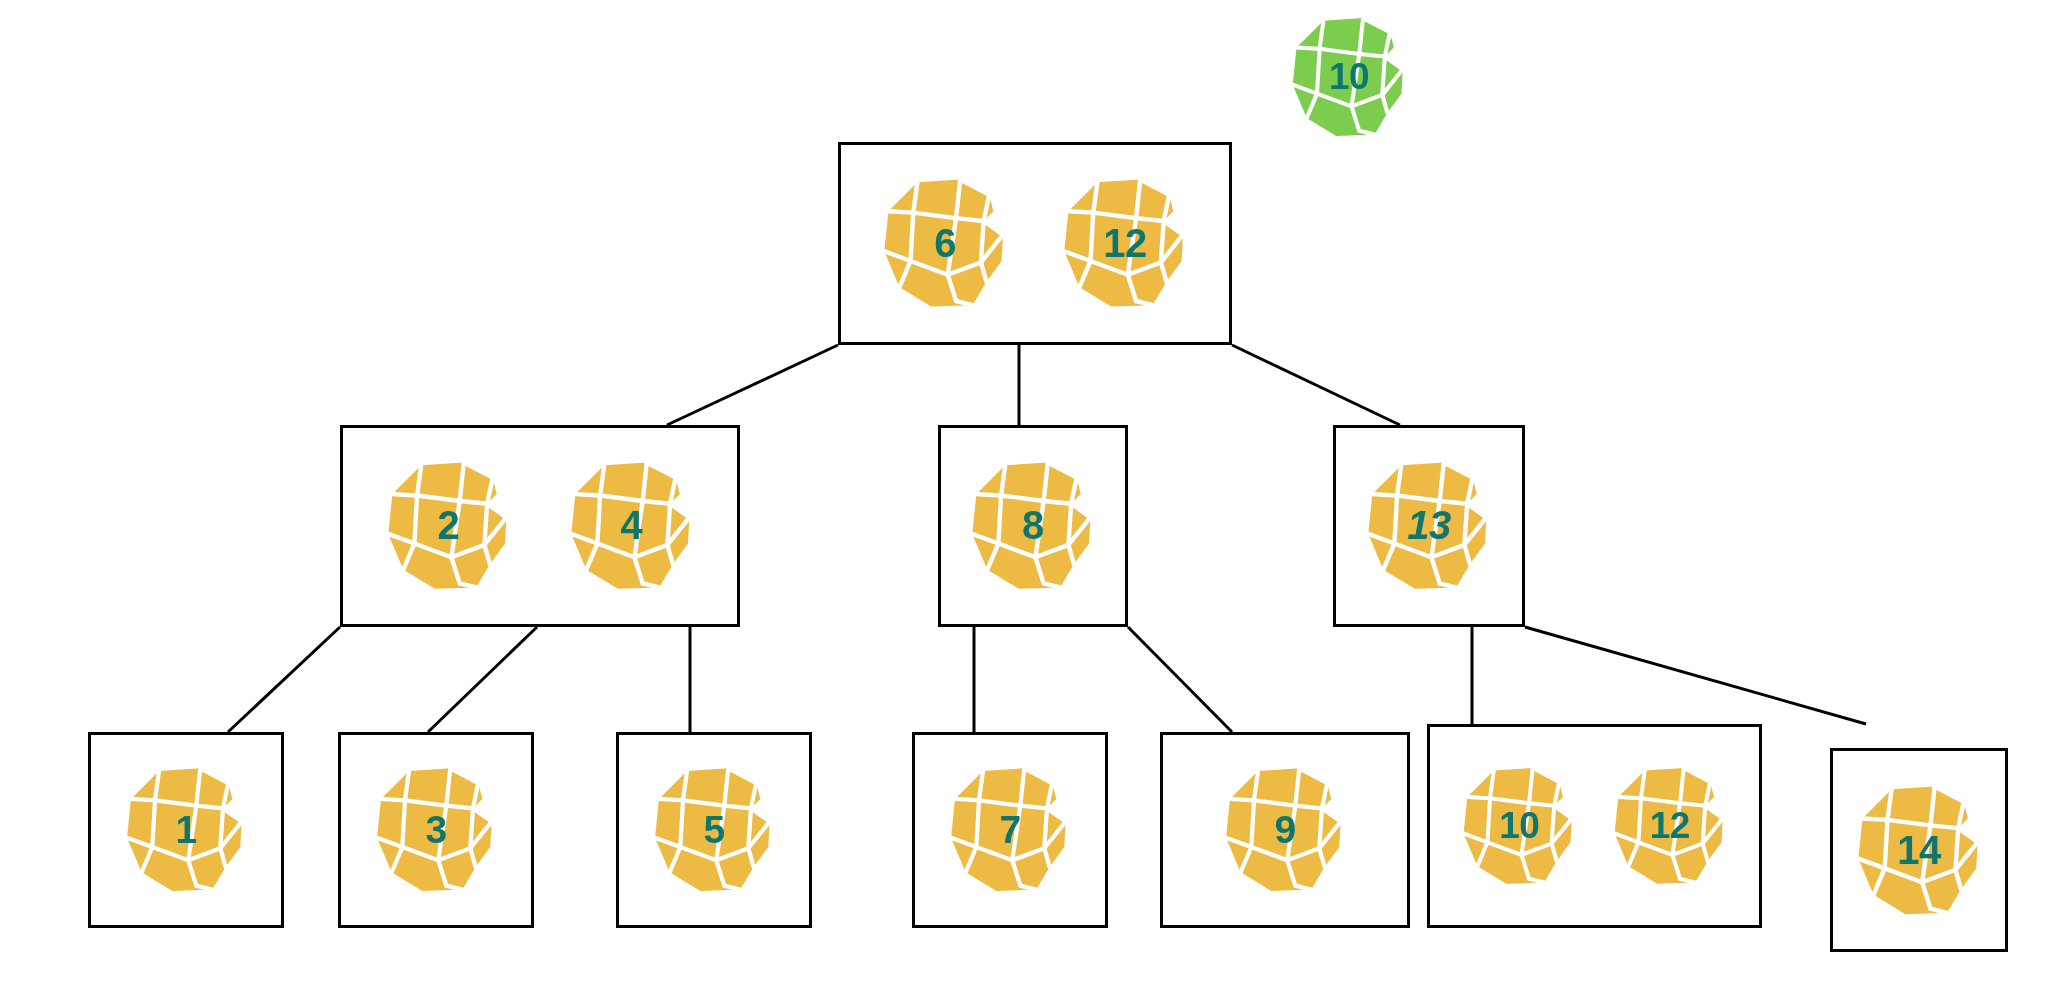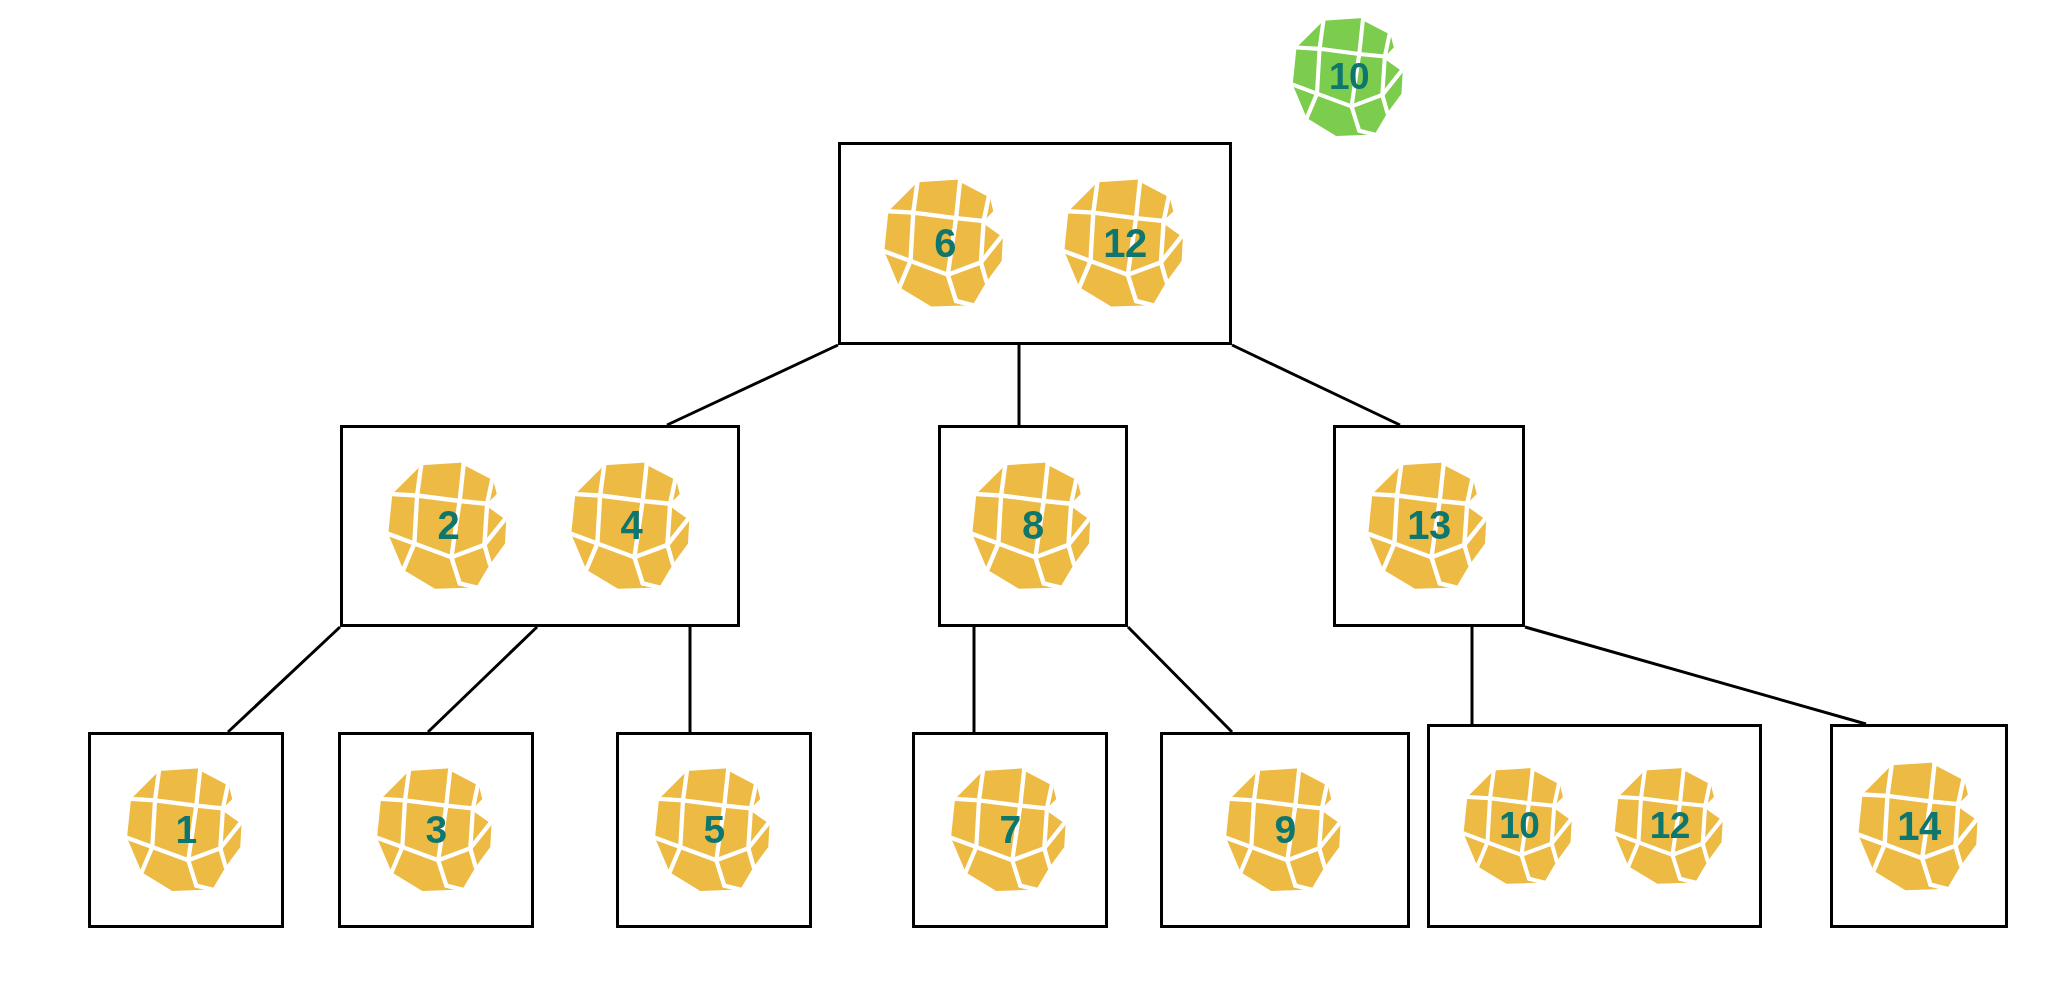--- a/index.html
+++ b/index.html
@@ -134,21 +134,21 @@
           <path d="M 58,32 L 78,34 L 82,15 L 61,4" fill="none" stroke="#ffffff" stroke-width="3.2" stroke-linejoin="round" stroke-linecap="round"></path>
           <path d="M 27,28 L 25,63 L 6,56" fill="none" stroke="#ffffff" stroke-width="3.2" stroke-linejoin="round" stroke-linecap="round"></path>
           <path d="M 25,63 L 52,73 L 58,32" fill="none" stroke="#ffffff" stroke-width="3.2" stroke-linejoin="round" stroke-linecap="round"></path>
           <path d="M 52,73 L 76,64 L 78,34" fill="none" stroke="#ffffff" stroke-width="3.2" stroke-linejoin="round" stroke-linecap="round"></path>
           <path d="M 76,64 L 92,44 L 78,34" fill="none" stroke="#ffffff" stroke-width="3.2" stroke-linejoin="round" stroke-linecap="round"></path>
           <path d="M 25,63 L 17,82" fill="none" stroke="#ffffff" stroke-width="3.2" stroke-linejoin="round" stroke-linecap="round"></path>
           <path d="M 52,73 L 58,92" fill="none" stroke="#ffffff" stroke-width="3.2" stroke-linejoin="round" stroke-linecap="round"></path>
           <path d="M 76,64 L 80,78" fill="none" stroke="#ffffff" stroke-width="3.2" stroke-linejoin="round" stroke-linecap="round"></path>
           <path d="M 58,92 L 70,95" fill="none" stroke="#ffffff" stroke-width="3.2" stroke-linejoin="round" stroke-linecap="round"></path>
         </svg>
-        <span class="lbl" style="font-size: 40px;">13</span>
+        <span class="lbl" style="font-size: 40px; font-style: italic;">13</span>
       </span>
     </div>
     <div class="node-box" style="left: 88px; top: 732px; width: 196px; height: 196px; padding: 0px;">
       <span class="key" style="width: 133.28px; height: 133.28px;">
         <svg viewBox="0 0 100 100" width="133.28" height="133.28">
           <path d="M 30,6 L 61,4 L 82,15 L 85,27 L 78,34 L 92,44 L 91,63 L 80,78 L 70,95 L 40,96 L 17,82 L 6,56 L 9,27 Z" fill="#edba44"></path>
           <path d="M 30,6 L 27,28 L 9,27" fill="none" stroke="#ffffff" stroke-width="3.2" stroke-linejoin="round" stroke-linecap="round"></path>
           <path d="M 27,28 L 58,32 L 61,4" fill="none" stroke="#ffffff" stroke-width="3.2" stroke-linejoin="round" stroke-linecap="round"></path>
           <path d="M 58,32 L 78,34 L 82,15 L 61,4" fill="none" stroke="#ffffff" stroke-width="3.2" stroke-linejoin="round" stroke-linecap="round"></path>
           <path d="M 27,28 L 25,63 L 6,56" fill="none" stroke="#ffffff" stroke-width="3.2" stroke-linejoin="round" stroke-linecap="round"></path>
@@ -268,21 +268,21 @@
           <path d="M 52,73 L 76,64 L 78,34" fill="none" stroke="#ffffff" stroke-width="3.2" stroke-linejoin="round" stroke-linecap="round"></path>
           <path d="M 76,64 L 92,44 L 78,34" fill="none" stroke="#ffffff" stroke-width="3.2" stroke-linejoin="round" stroke-linecap="round"></path>
           <path d="M 25,63 L 17,82" fill="none" stroke="#ffffff" stroke-width="3.2" stroke-linejoin="round" stroke-linecap="round"></path>
           <path d="M 52,73 L 58,92" fill="none" stroke="#ffffff" stroke-width="3.2" stroke-linejoin="round" stroke-linecap="round"></path>
           <path d="M 76,64 L 80,78" fill="none" stroke="#ffffff" stroke-width="3.2" stroke-linejoin="round" stroke-linecap="round"></path>
           <path d="M 58,92 L 70,95" fill="none" stroke="#ffffff" stroke-width="3.2" stroke-linejoin="round" stroke-linecap="round"></path>
         </svg>
         <span class="lbl" style="font-size: 37px;">12</span>
       </span>
     </div>
-    <div class="node-box" style="left: 1830px; top: 724px; width: 178px; height: 204px; padding: 16px;">
+    <div class="node-box" style="left: 1830px; top: 748px; width: 178px; height: 204px; padding: 16px;">
       <span class="key" style="width: 138.72px; height: 138.72px;">
         <svg viewBox="0 0 100 100" width="138.72" height="138.72">
           <path d="M 30,6 L 61,4 L 82,15 L 85,27 L 78,34 L 92,44 L 91,63 L 80,78 L 70,95 L 40,96 L 17,82 L 6,56 L 9,27 Z" fill="#edba44"></path>
           <path d="M 30,6 L 27,28 L 9,27" fill="none" stroke="#ffffff" stroke-width="3.2" stroke-linejoin="round" stroke-linecap="round"></path>
           <path d="M 27,28 L 58,32 L 61,4" fill="none" stroke="#ffffff" stroke-width="3.2" stroke-linejoin="round" stroke-linecap="round"></path>
           <path d="M 58,32 L 78,34 L 82,15 L 61,4" fill="none" stroke="#ffffff" stroke-width="3.2" stroke-linejoin="round" stroke-linecap="round"></path>
           <path d="M 27,28 L 25,63 L 6,56" fill="none" stroke="#ffffff" stroke-width="3.2" stroke-linejoin="round" stroke-linecap="round"></path>
           <path d="M 25,63 L 52,73 L 58,32" fill="none" stroke="#ffffff" stroke-width="3.2" stroke-linejoin="round" stroke-linecap="round"></path>
           <path d="M 52,73 L 76,64 L 78,34" fill="none" stroke="#ffffff" stroke-width="3.2" stroke-linejoin="round" stroke-linecap="round"></path>
           <path d="M 76,64 L 92,44 L 78,34" fill="none" stroke="#ffffff" stroke-width="3.2" stroke-linejoin="round" stroke-linecap="round"></path>

